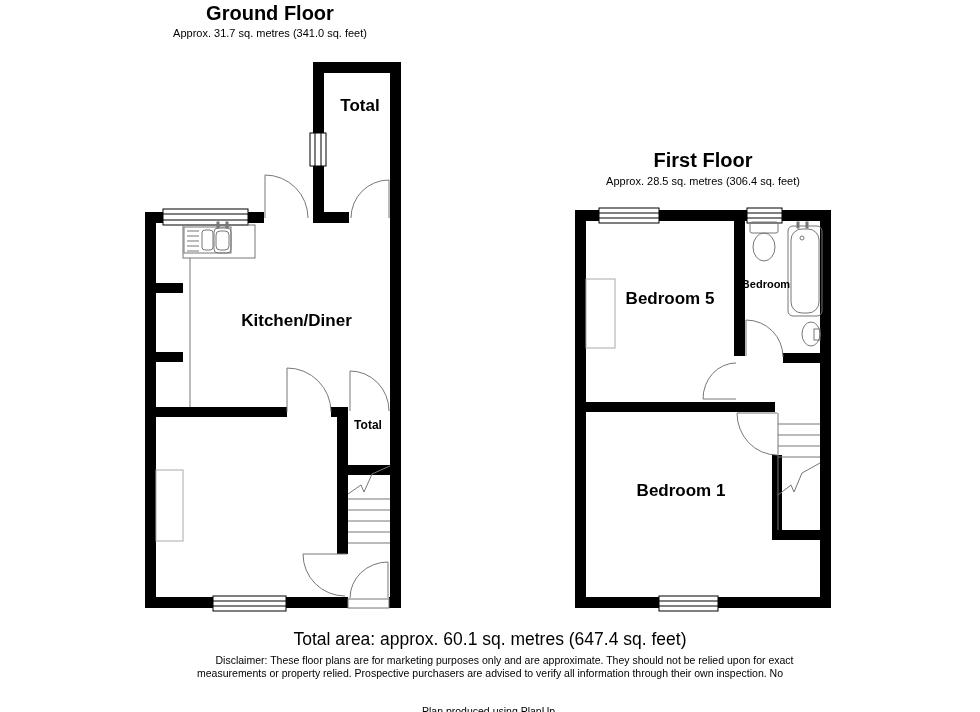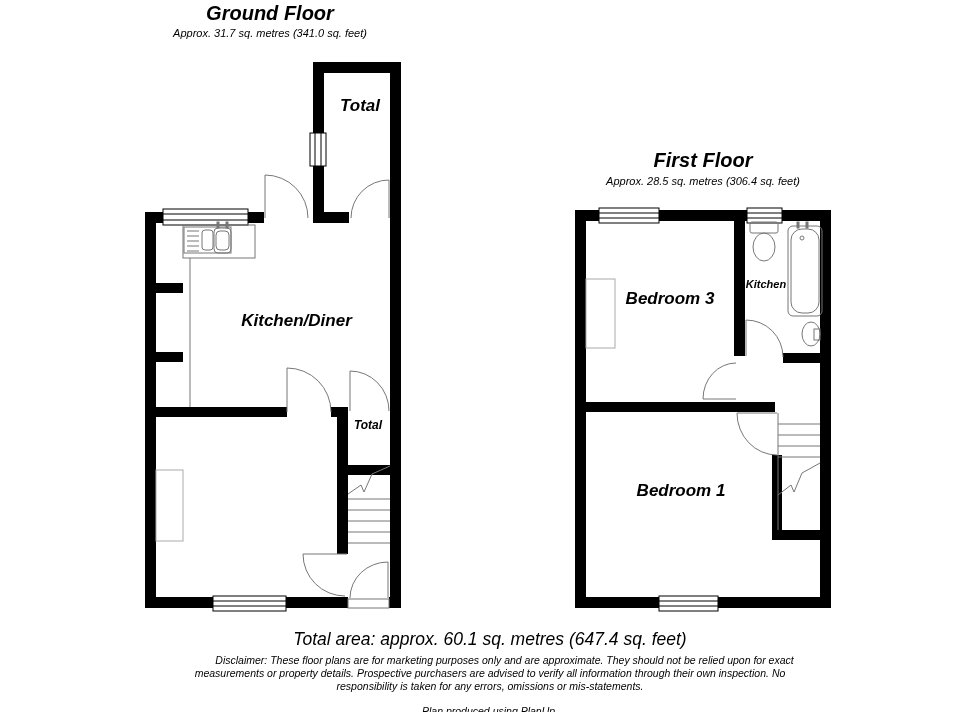--- a/index.html
+++ b/index.html
@@ -1,18 +1,18 @@
 <!DOCTYPE html>
 <html><head>
 <meta charset="utf-8">
 <style>
   html,body{margin:0;padding:0;background:#ffffff;}
   .canvas{
     position:relative;width:980px;height:712px;background:#ffffff;
-    font-family:"Liberation Sans", sans-serif;color:#000;overflow:hidden;font-style:italic;
+    font-family:"Liberation Sans", sans-serif;color:#000;overflow:hidden;
   }
   .canvas svg{position:absolute;left:0;top:0;}
   .txt{position:absolute;transform:translateX(-50%);white-space:nowrap;text-align:center;}
   .floor-title{font-size:20px;font-weight:bold;}
   .floor-subtitle{font-size:11px;}
   .room-label{font-size:17px;font-weight:bold;line-height:1.05;}
   .room-label-sm{font-size:12px;font-weight:bold;}
   .room-label-xs{font-size:11px;font-weight:bold;}
   .wrap2{white-space:normal;width:92px;}
   .total-area{font-size:17.5px;}
@@ -208,24 +208,23 @@
   <div class="txt floor-title" style="left:270px;top:2px;">Ground Floor</div>
   <div class="txt floor-subtitle" style="left:270px;top:27px;">Approx. 31.7 sq. metres (341.0 sq. feet)</div>
 
   <div class="txt room-label" style="left:360px;top:97px;">Total</div>
   <div class="txt room-label" style="left:281px;top:312px;padding-left:31px;">Kitchen/Diner</div>
   <div class="txt room-label-sm" style="left:368px;top:418px;">Total</div>
 
   <div class="txt floor-title" style="left:703px;top:149px;">First Floor</div>
   <div class="txt floor-subtitle" style="left:703px;top:175px;">Approx. 28.5 sq. metres (306.4 sq. feet)</div>
 
-  <div class="txt room-label" style="left:670px;top:290px;">Bedroom 3</div>
-  <div class="txt room-label-xs" style="left:766px;top:278px;">Kitchen</div>
+  <div class="txt room-label" style="left:670px;top:290px;">Bedroom 5</div>
+  <div class="txt room-label-xs" style="left:766px;top:278px;">Bedroom</div>
   <div class="txt room-label" style="left:681px;top:482px;">Bedroom 1</div>
 
   <div class="txt total-area" style="left:490px;top:629px;">Total area: approx. 60.1 sq. metres (647.4 sq. feet)</div>
 
   <div class="txt disclaimer" style="left:490px;top:654px;padding-left:29px;">Disclaimer: These floor plans are for marketing purposes only and are approximate. They should not be relied upon for exact</div>
-  <div class="txt disclaimer" style="left:490px;top:667px;">measurements or property details. Prospective purchasers are advised to verify all information through their own inspection. No</div>
-  <div class="txt disclaimer" style="left:490px;top:680px;">responsibility is taken for any errors, omissions or mis-statements.</div>
+  <div class="txt disclaimer" style="left:490px;top:667px;">measurements or property relied. Prospective purchasers are advised to verify all information through their own inspection. No</div>
   <div class="txt disclaimer" style="left:490px;top:693px;margin-top:12px;">Plan produced using PlanUp.</div>
 
 </div>
 
 </body></html>

